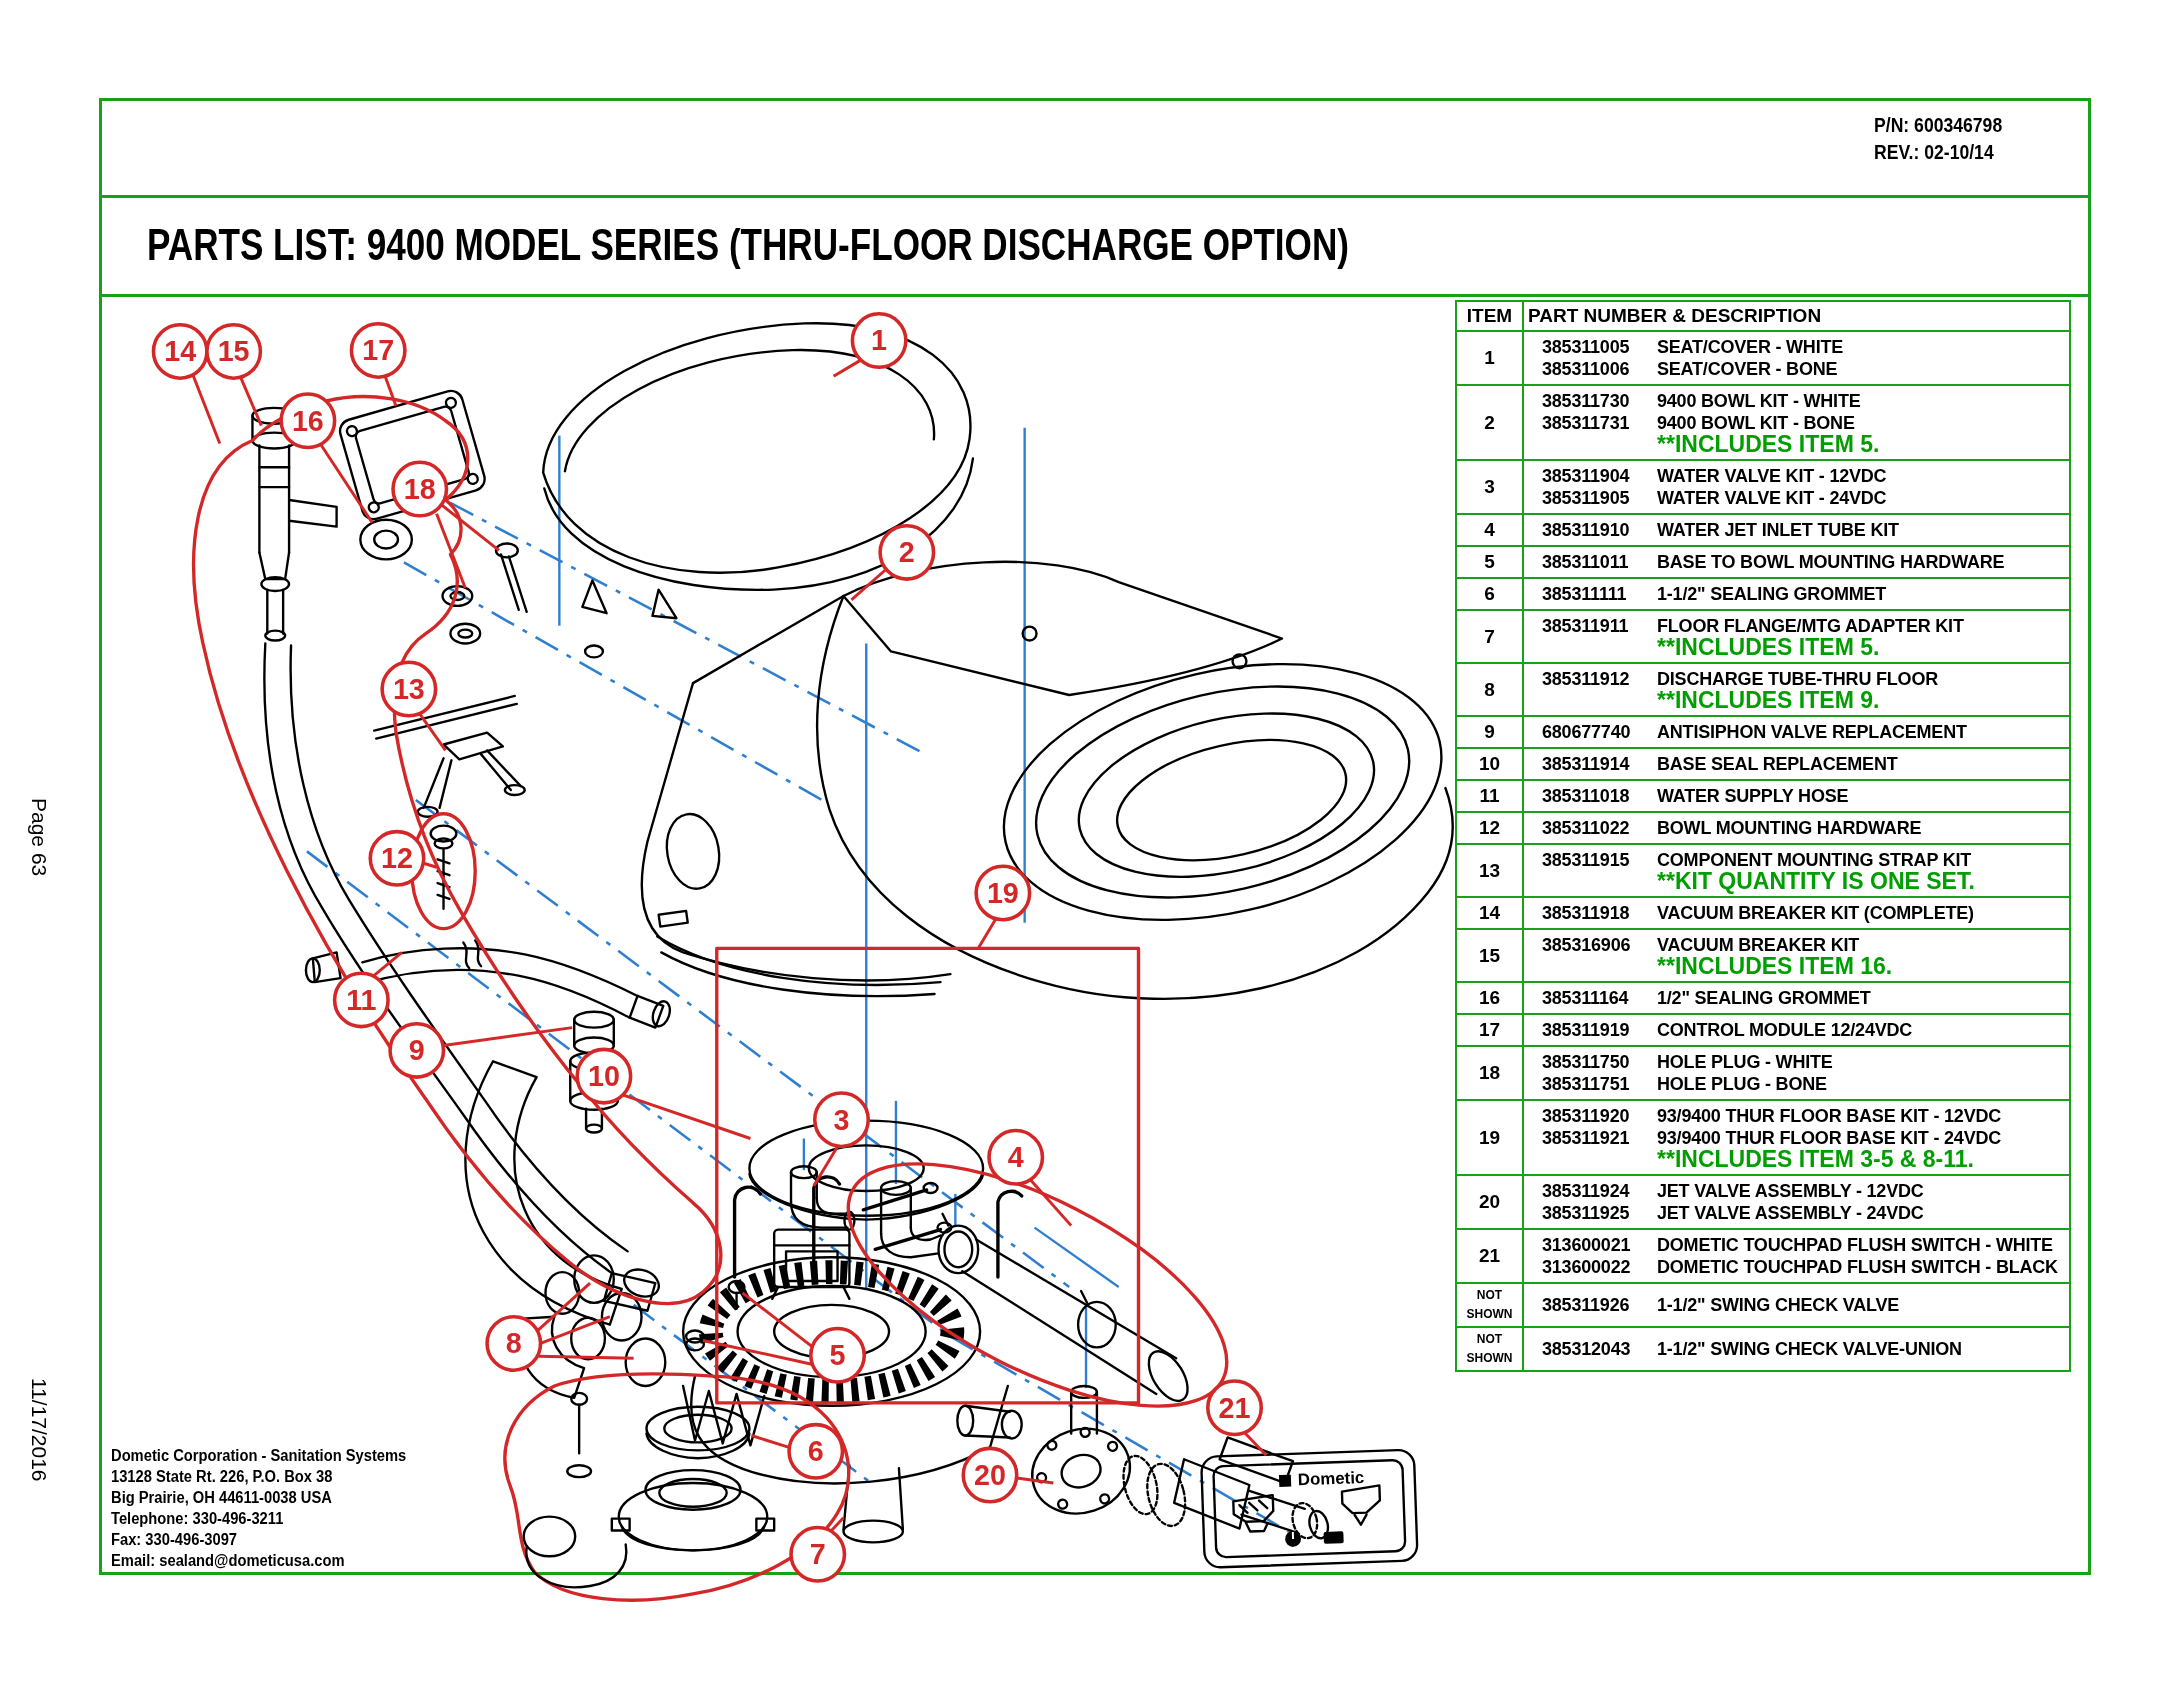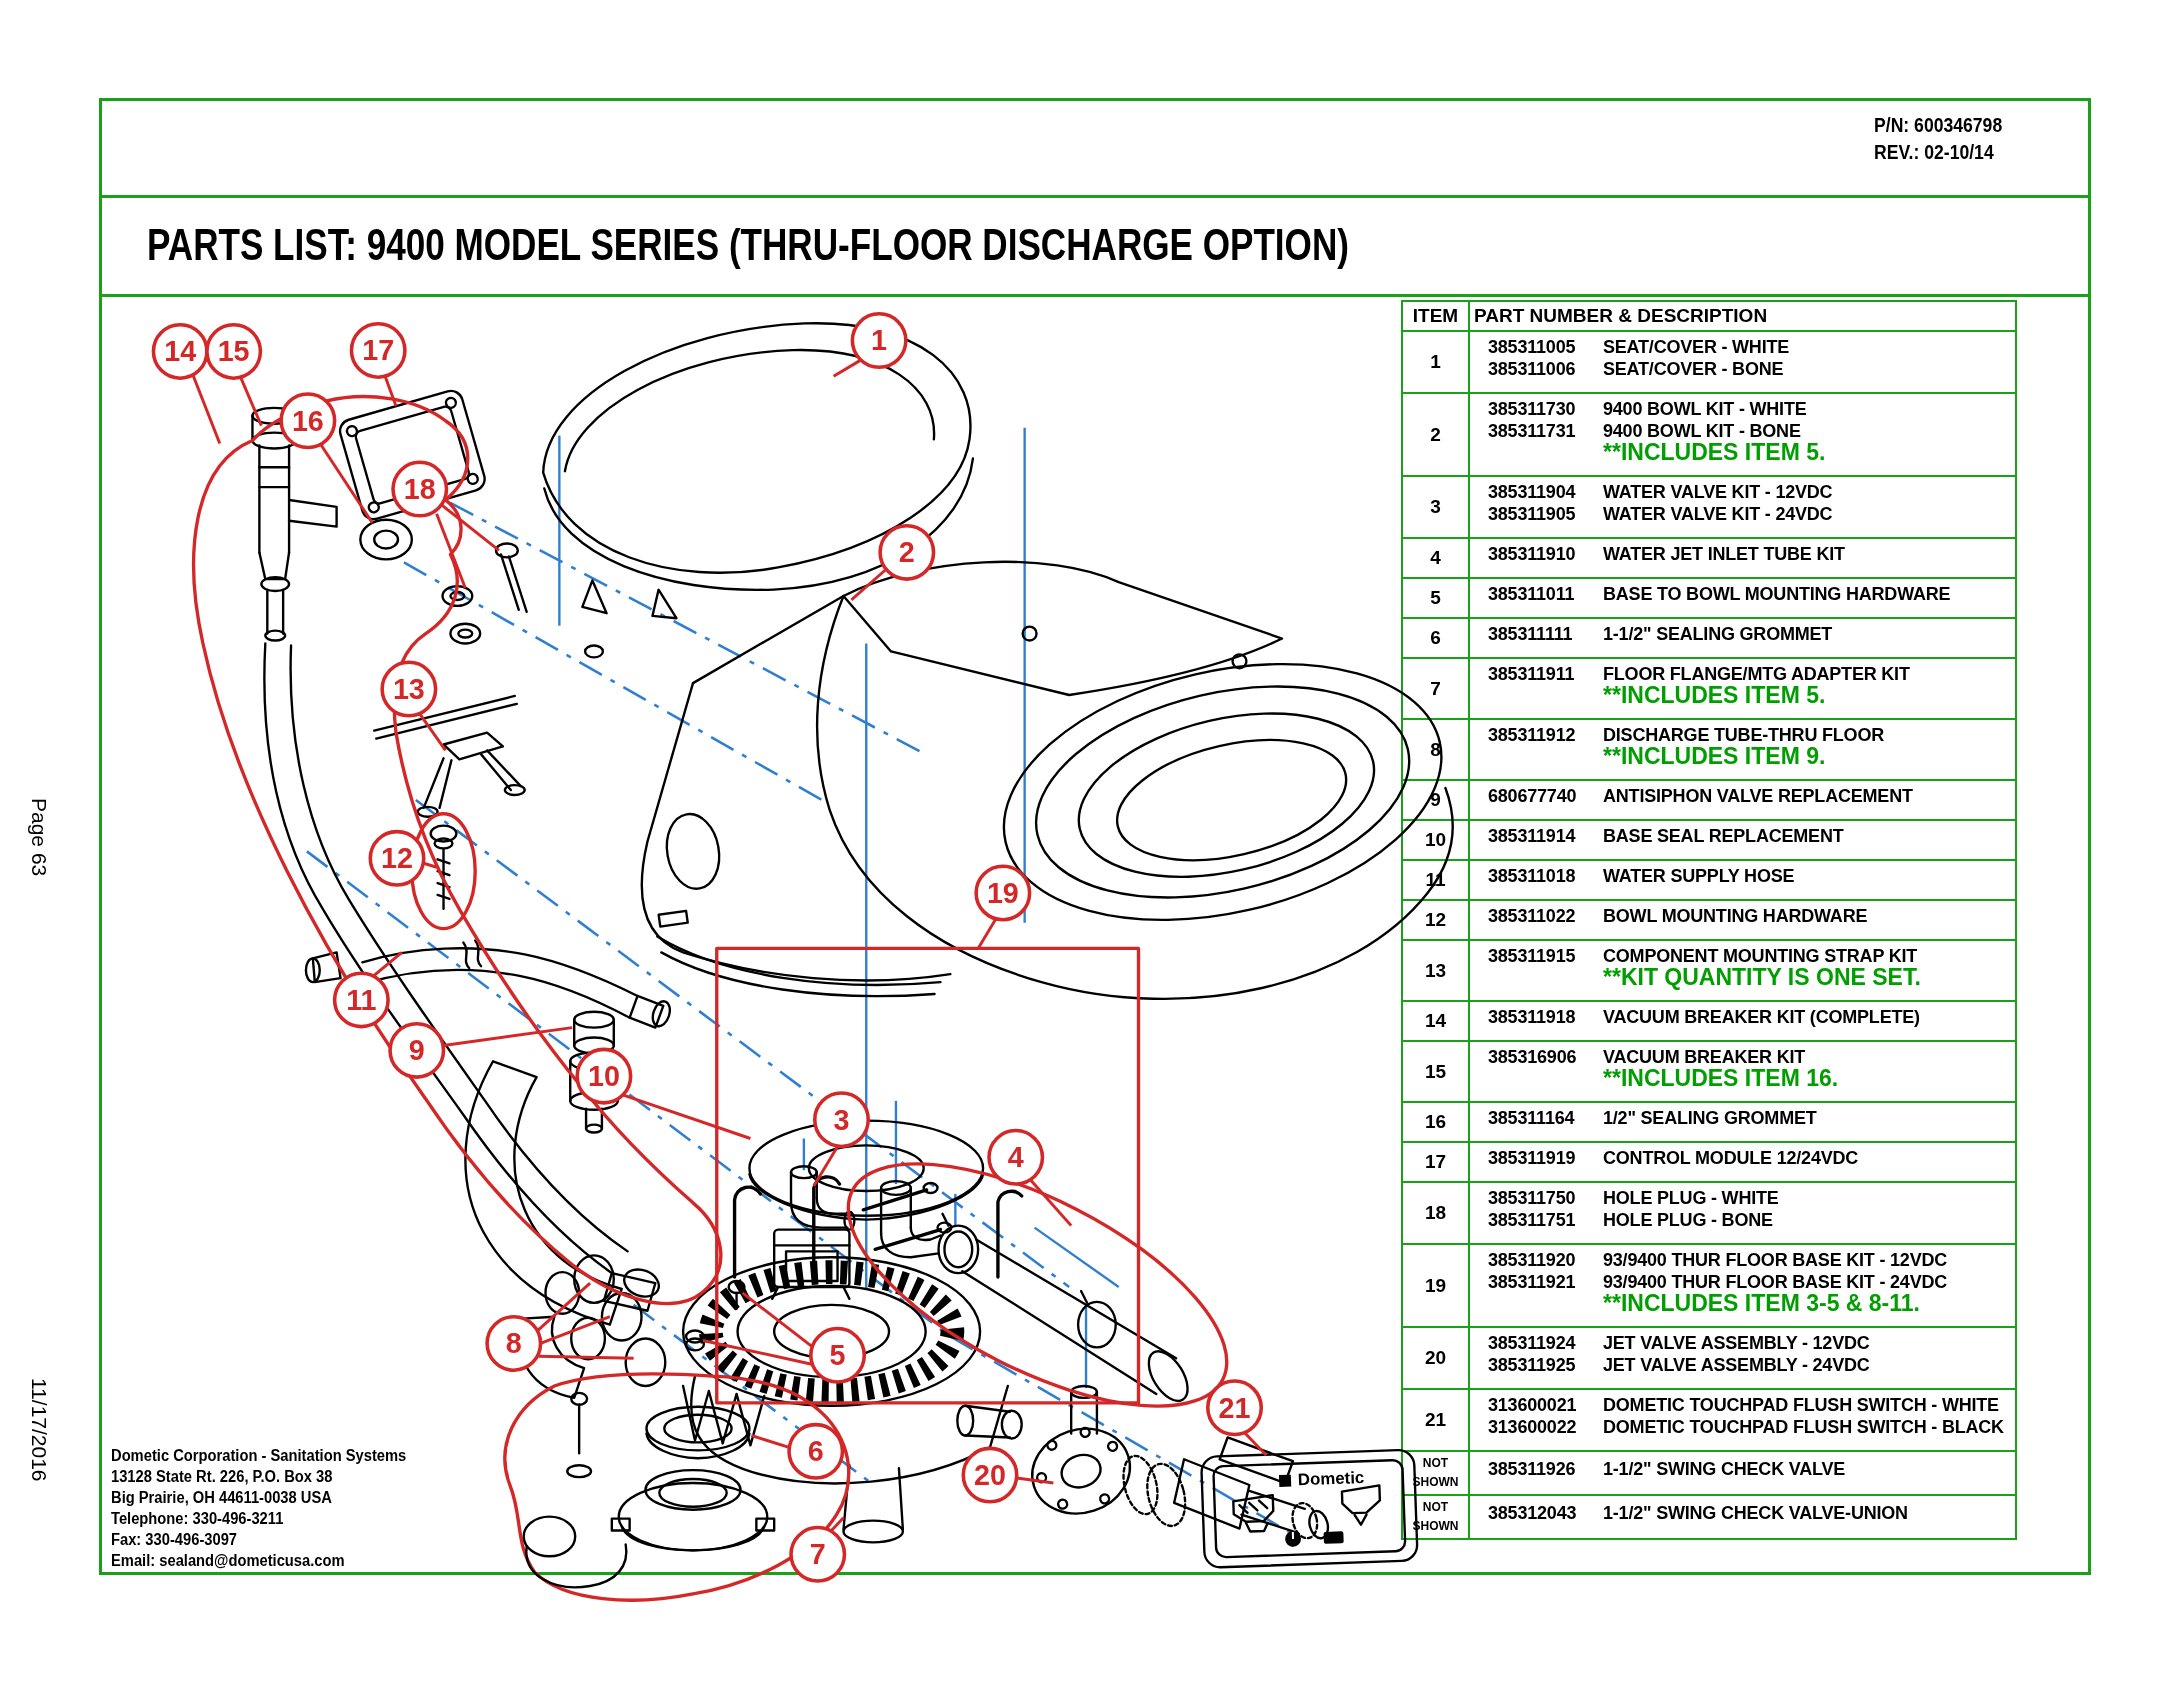--- a/index.html
+++ b/index.html
@@ -15,27 +15,27 @@
   .title{position:absolute;left:147px;top:219px;font-size:45px;font-weight:bold;white-space:nowrap;
          transform:scaleX(.78);transform-origin:left top;letter-spacing:0px;}
   
   .rot{position:absolute;font-size:21px;color:#000;white-space:nowrap;transform-origin:left top;transform:rotate(90deg);}
   .pageno{left:51px;top:798px;}
   .dateno{left:51px;top:1378px;}
   
   .company{position:absolute;left:111px;top:1445px;font-size:16px;font-weight:bold;line-height:21px;
            transform:scaleX(.92);transform-origin:left top;white-space:nowrap;}
   
-  .ptable{position:absolute;left:1401px;top:300px;width:616px;border-collapse:collapse;table-layout:fixed;}
+  .ptable{position:absolute;left:1455px;top:300px;width:616px;border-collapse:collapse;table-layout:fixed;}
   .ptable th,.ptable td{border:2px solid #1aa11a;vertical-align:middle;}
   .ptable th{font-size:19px;font-weight:bold;padding:3px 4px;text-align:left;white-space:nowrap;}
   th.item-h{width:57px;text-align:center;}
   td.item-cell{width:57px;text-align:center;font-size:19px;font-weight:bold;padding:2px;}
   td.item-cell.small{font-size:12px;line-height:19px;font-weight:bold;}
-  td.desc-cell{padding:4px 4px 12px 8px;}
+  td.desc-cell{padding:4px 4px 4px 8px;}
   .pline{white-space:nowrap;font-size:18px;font-weight:bold;line-height:22px;letter-spacing:-0.2px;}
   .pnum{display:inline-block;width:103px;margin-left:10px;}
   .pdesc{display:inline-block;margin-left:12px;}
   .pnote{color:#009e00;font-size:23px;font-weight:bold;line-height:21px;margin-left:125px;white-space:nowrap;}
   
   svg{position:absolute;left:0;top:0;}
   .k{fill:none;stroke:#000;stroke-width:2.4;stroke-linecap:round;stroke-linejoin:round;}
   .k3{fill:none;stroke:#000;stroke-width:3.4;stroke-linecap:round;}
   .teeth{fill:none;stroke:#000;stroke-width:24;stroke-dasharray:7 8;}
   .wfill{fill:#fff;stroke:#000;stroke-width:2.4;}

